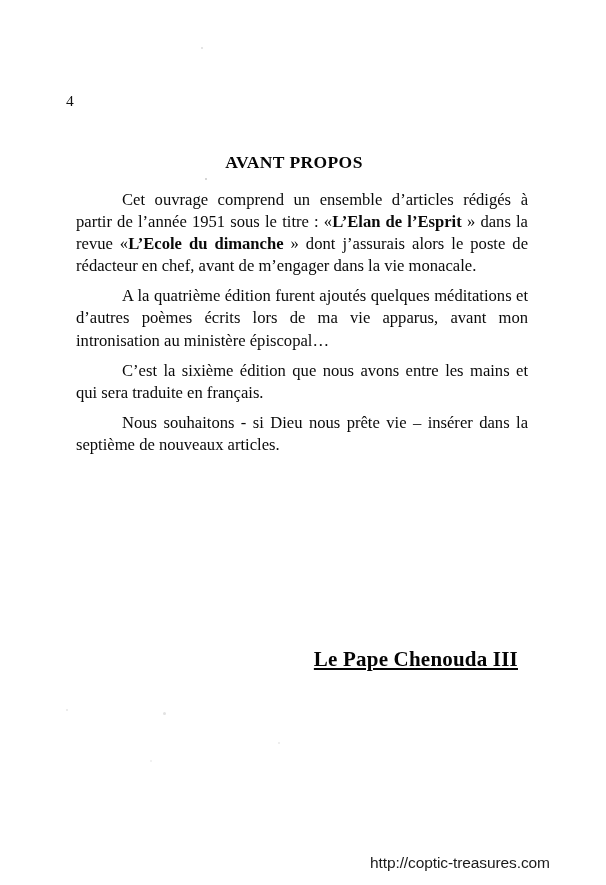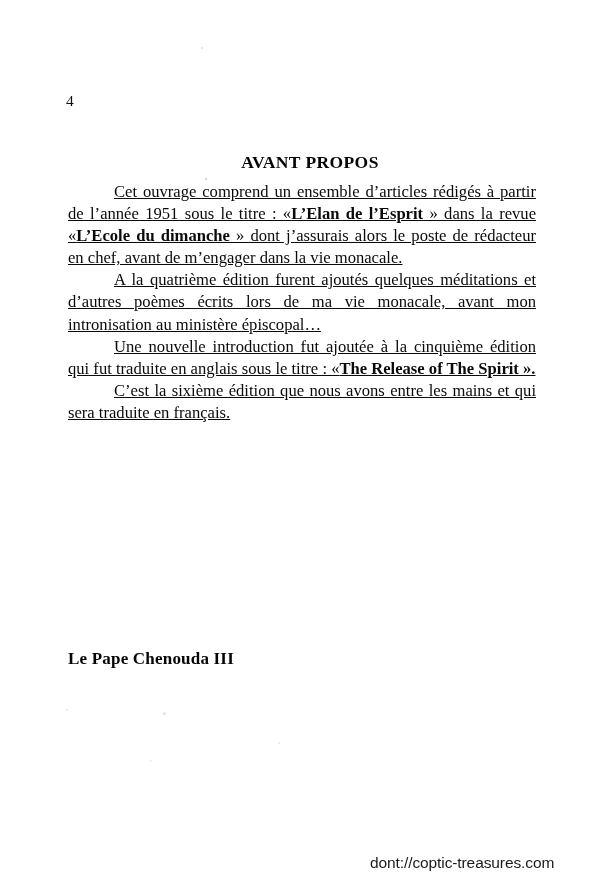--- a/index.html
+++ b/index.html
@@ -31,70 +31,71 @@
     top: 92px;
     font-size: 15.5px;
     line-height: 18px;
     font-family: "Liberation Serif", "DejaVu Serif", serif;
     color: #111;
   }
 
   
   .page-title {
     position: absolute;
-    left: 84px;
+    left: 68px;
     top: 140px;
     width: 452px;
     text-align: center;
     font-weight: bold;
     font-size: 17.5px;
     letter-spacing: 0.4px;
     color: #050505;
   }
 
   
   .body-block {
     position: absolute;
     left: 68px;
     top: 181px;
     width: 468px;
   }
 
   .para {
-    margin: 0;
+    margin: 8px;
     text-align: justify;
     text-justify: inter-word;
     text-indent: 46px;
     font-size: 16.6px;
     line-height: 22.1px;
     color: #0a0a0a;
     hyphens: none;
-    text-decoration: underline;
   }
   .para:last-child { }
 
   .para b,
   .para .bold {
     font-weight: bold;
   }
 
   
   .para { text-align-last: left; }
 
   
   .signature {
     position: absolute;
     left: 68px;
     top: 648px;
     width: 450px;
+    text-align: right;
     font-weight: bold;
-    font-size: 17px;
+    font-size: 21px;
     line-height: 22px;
     letter-spacing: 0.2px;
     color: #050505;
+    text-decoration: underline;
   }
 
   
   .footer-url {
     position: absolute;
     left: 370px;
     top: 853px;
     font-family: "Liberation Sans", "DejaVu Sans", sans-serif;
     font-size: 15.5px;
     line-height: 19px;
@@ -120,28 +121,28 @@
 <body>
 
 <div class="page">
 
   <div class="page-number">4</div>
 
   <h1 class="page-title">AVANT PROPOS</h1>
 
   <div class="body-block">
     <p class="para"><span>Cet ouvrage comprend un ensemble d’articles rédigés à partir de l’année 1951 sous le titre : «</span><span class="bold">L’Elan de l’Esprit</span><span> » dans la revue «</span><span class="bold">L’Ecole du dimanche</span><span> » dont j’assurais alors le poste de rédacteur en chef, avant de m’engager dans la vie monacale.</span></p>
-    <p class="para"><span>A la quatrième édition furent ajoutés quelques méditations et d’autres poèmes écrits lors de ma vie monacale, avant mon intronisation au ministère épiscopal…</span></p>
-    <p class="para"><span>Une nouvelle introduction fut ajoutée à la cinquième édition qui fut traduite en anglais sous le titre : «</span><span class="bold">The Release of The Spirit ».</span></p>
+    <p class="para"><span>A la quatrième édition furent ajoutés quelques méditations et d’autres poèmes écrits lors de ma vie apparus, avant mon intronisation au ministère épiscopal…</span></p>
     <p class="para"><span>C’est la sixième édition que nous avons entre les mains et qui sera traduite en français.</span></p>
+    <p class="para"><span>Nous souhaitons - si Dieu nous prête vie – insérer dans la septième de nouveaux articles.</span></p>
   </div>
 
   <div class="signature">Le Pape Chenouda III</div>
 
-  <div class="footer-url">dont://coptic-treasures.com</div>
+  <div class="footer-url">http://coptic-treasures.com</div>
 
   <span class="speckle sp1"></span>
   <span class="speckle sp2"></span>
   <span class="speckle sp3"></span>
   <span class="speckle sp4"></span>
   <span class="speckle sp5"></span>
   <span class="speckle sp6"></span>
 
 </div>
 

